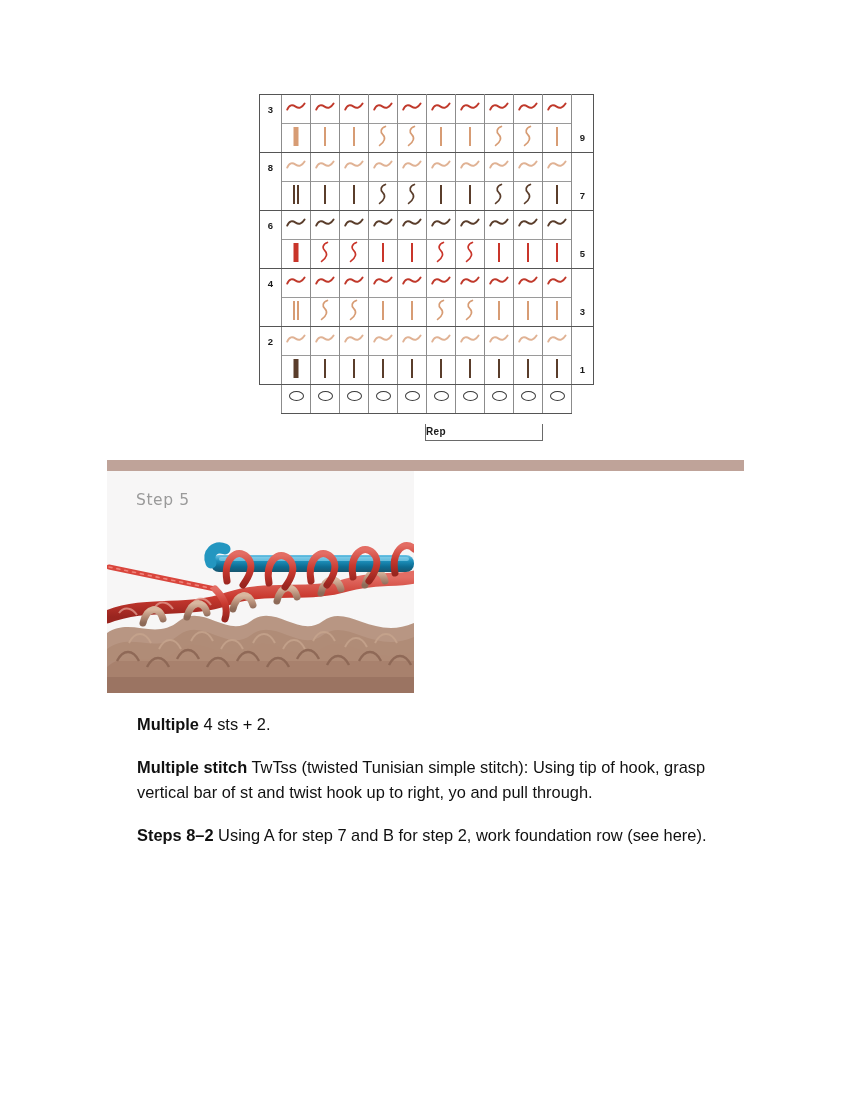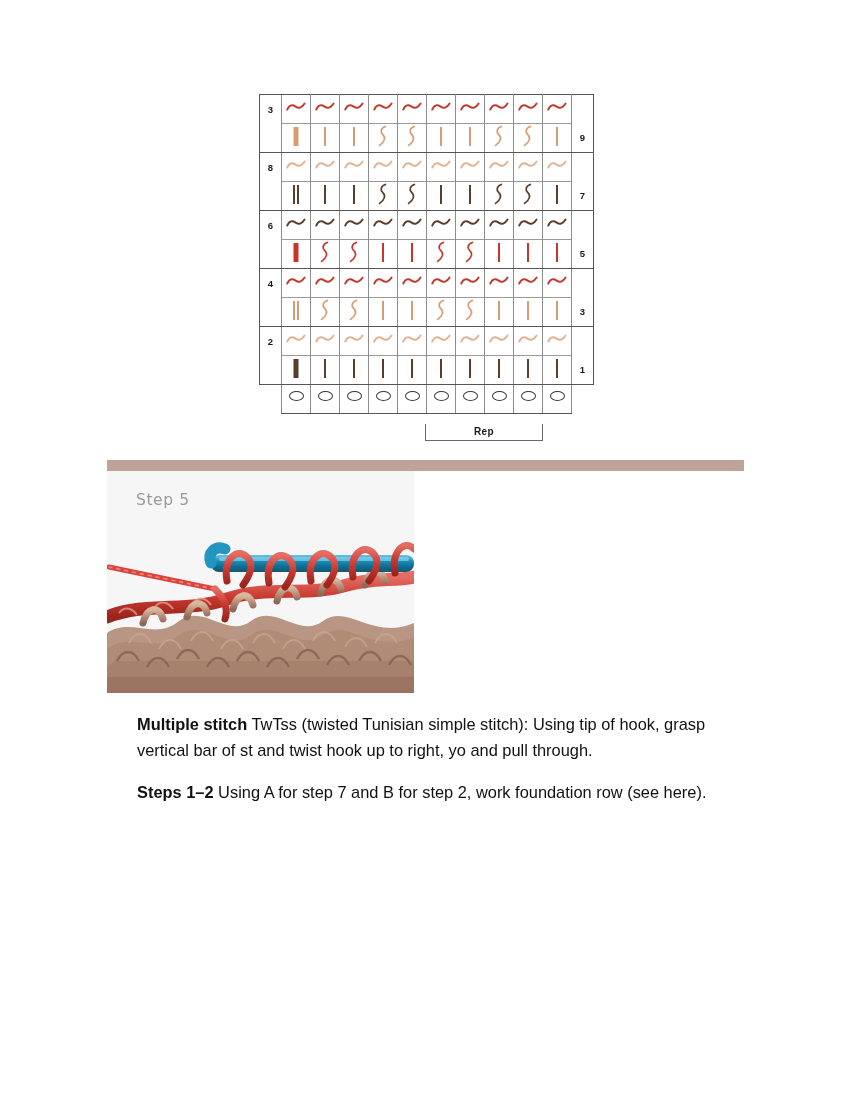--- a/index.html
+++ b/index.html
@@ -104,21 +104,21 @@
     border-left: 1.4px solid #6a6a6a;
     border-right: 1.4px solid #6a6a6a;
     border-bottom: 1.4px solid #6a6a6a;
     box-sizing: border-box;
   }
   #rep-label {
     position: absolute;
     left: 0;
     top: 2px;
     width: 100%;
-    text-align: center;
+    text-align: left;
     font-size: 10px;
     font-weight: bold;
     color: #1a1a1a;
     letter-spacing: .3px;
   }
 
   
   #divider-band {
     position: absolute;
     left: 107px;
@@ -558,18 +558,21 @@
     </g>
 
     <path d="M108,118 C116,126 122,136 118,148" stroke="url(#redYarn)" stroke-width="7" fill="none" stroke-linecap="round"></path>
   </svg>
 
   <div id="step-label">Step 5</div>
 </div>
 
 <div id="copy">
   <p>
+    <b>Multiple</b><span> 4 sts + 2.</span>
+  </p>
+  <p>
     <b>Multiple stitch</b><span> TwTss (twisted Tunisian simple stitch): Using tip of hook, grasp vertical bar of st and twist hook up to right, yo and pull through.</span>
   </p>
   <p>
-    <b>Steps 1–2</b><span> Using A for step 7 and B for step 2, work foundation row (see here).</span>
+    <b>Steps 8–2</b><span> Using A for step 7 and B for step 2, work foundation row (see here).</span>
   </p>
 </div>
 
 </body></html>

